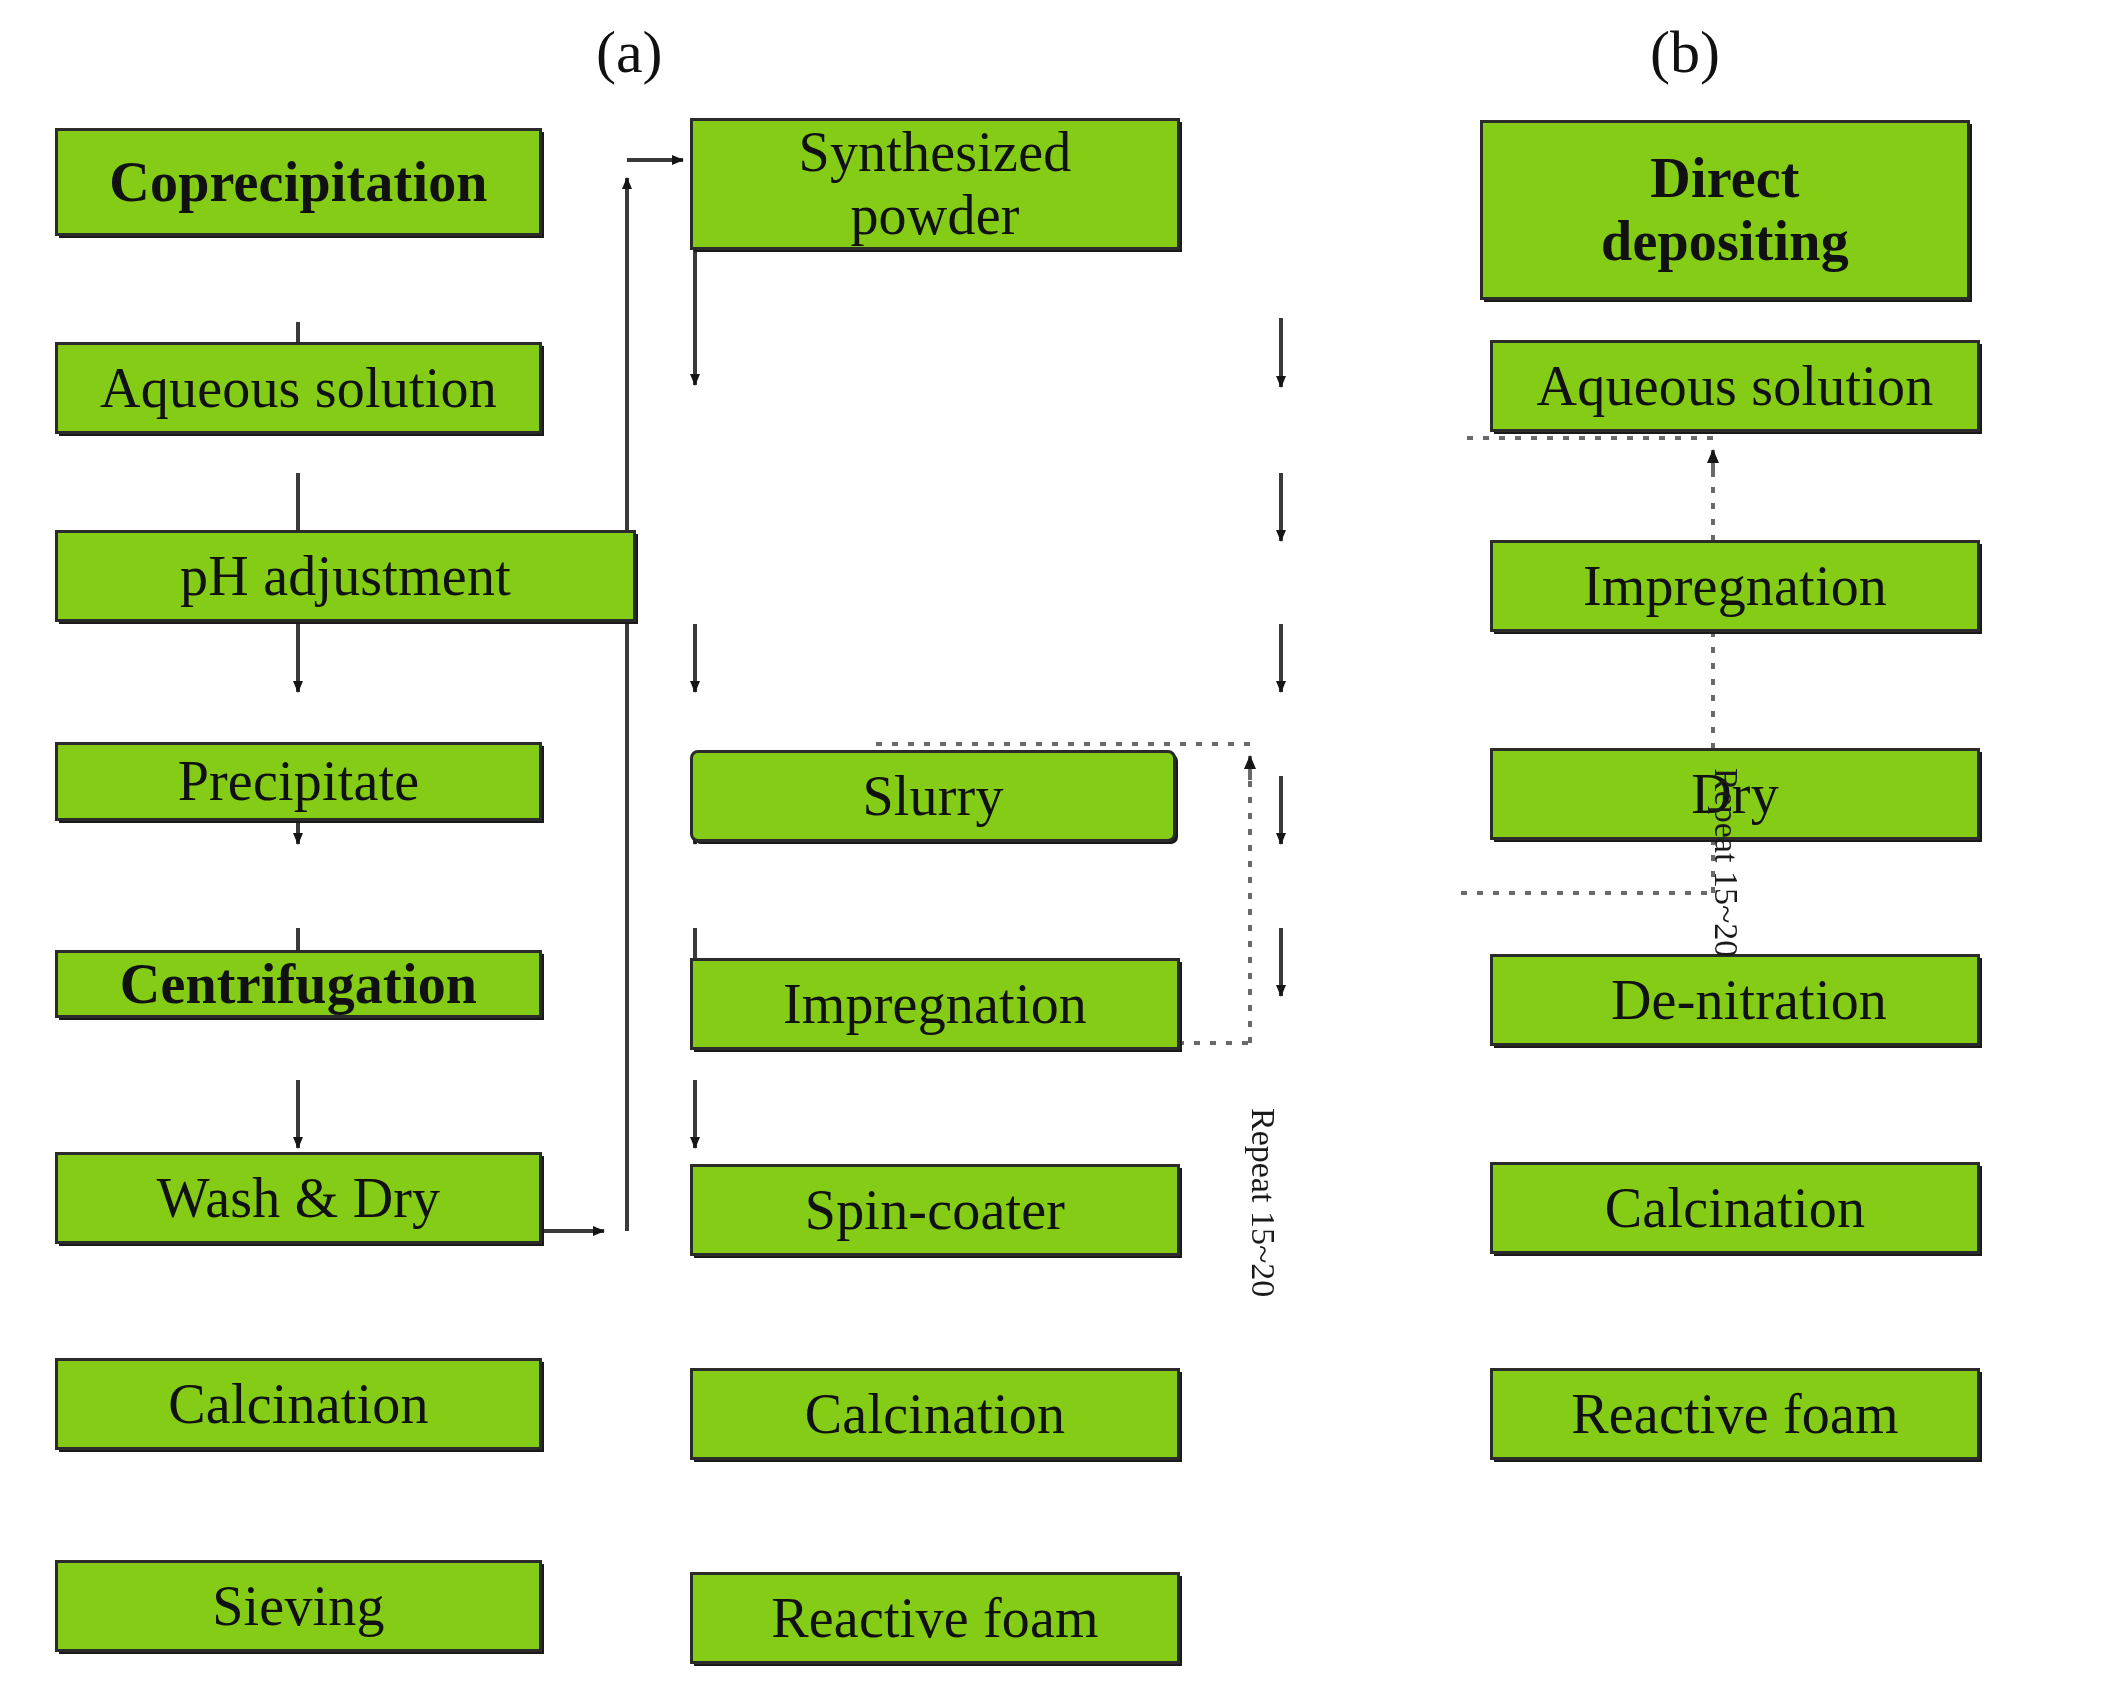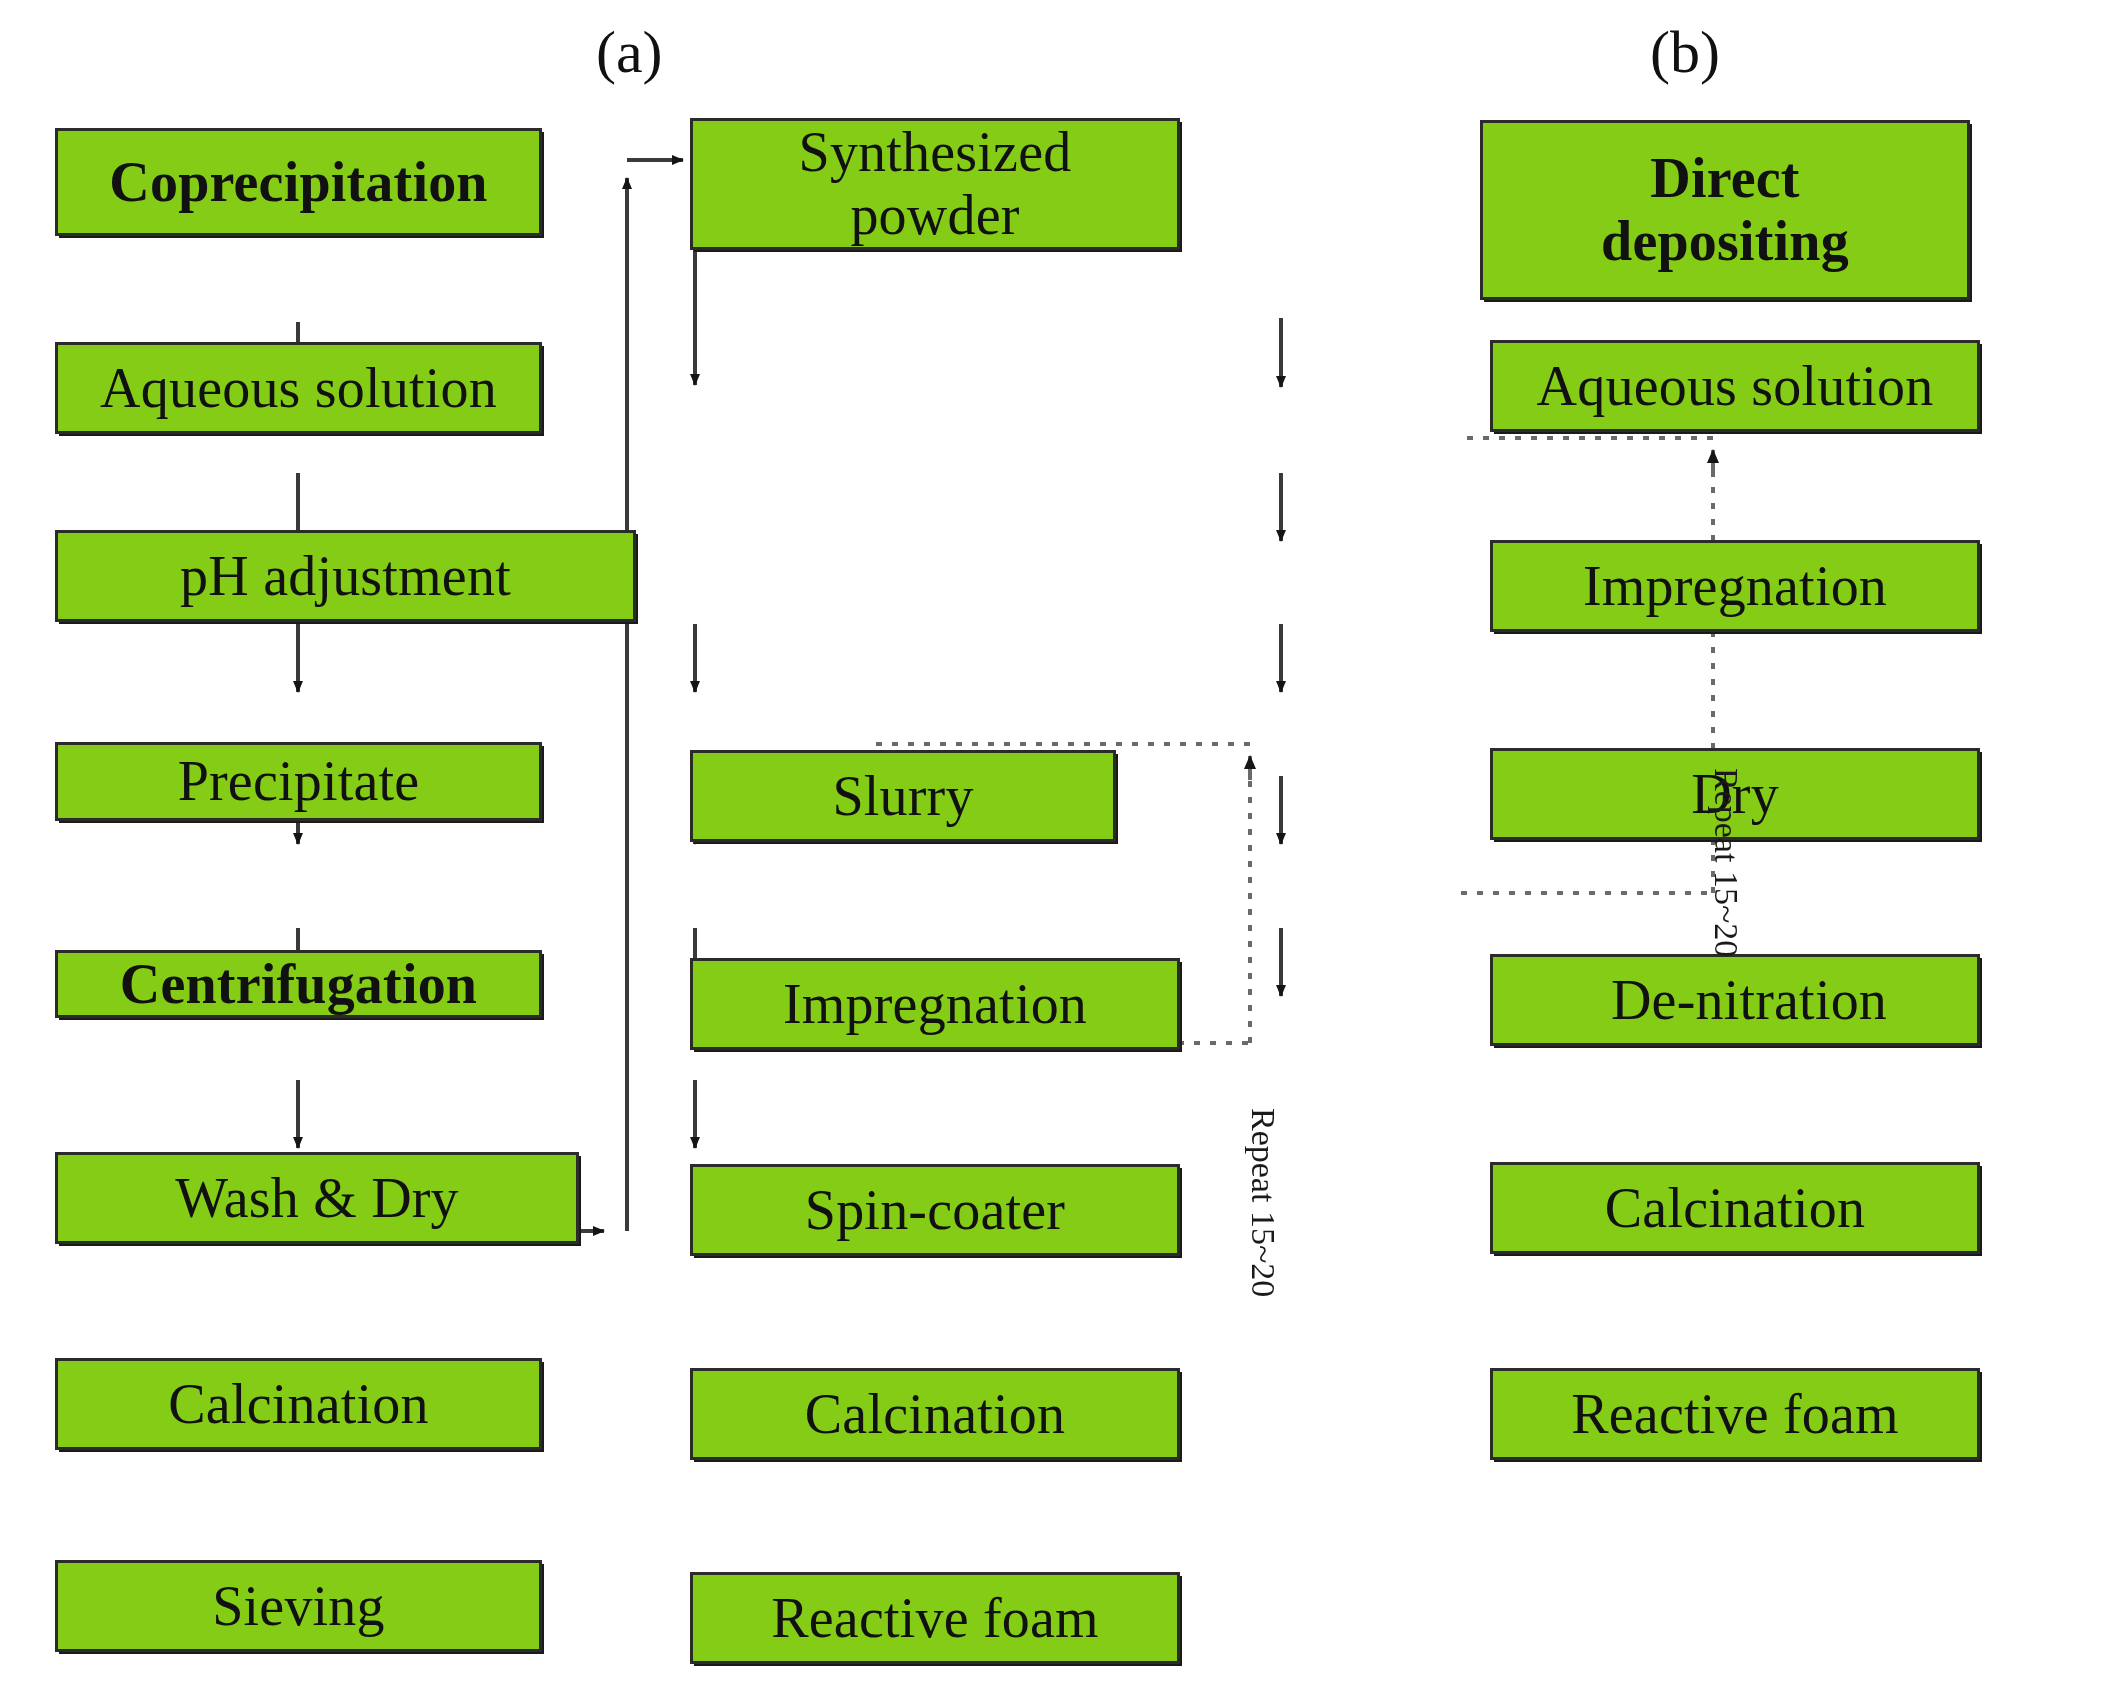--- a/index.html
+++ b/index.html
@@ -136,33 +136,33 @@
   <div class="node bold" style="left:55px; top:128px; width:487px; height:108px;">Coprecipitation</div>
 
   <div class="node" style="left:55px; top:342px; width:487px; height:92px;">Aqueous solution</div>
 
   <div class="node" style="left:55px; top:530px; width:581px; height:92px;">pH adjustment</div>
 
   <div class="node" style="left:55px; top:742px; width:487px; height:79px;">Precipitate</div>
 
   <div class="node" style="left:55px; top:950px; width:487px; height:68px;font-weight:bold;">Centrifugation</div>
 
-  <div class="node" style="left:55px; top:1152px; width:524px; height:92px;">Wash &amp; Dry</div>
+  <div class="node" style="left:55px; top:1152px; width:487px; height:92px;">Wash &amp; Dry</div>
 
   <div class="node" style="left:55px; top:1358px; width:487px; height:92px;">Calcination</div>
 
   <div class="node" style="left:55px; top:1560px; width:487px; height:92px;">Sieving</div>
 
   <div class="node" style="left:690px; top:118px; width:490px; height:132px; flex-direction:column;">
       <div>Synthesized</div>
       <div>powder</div>
     </div>
 
 
-  <div class="node" style="left:690px; top:750px; width:426px; height:92px;">Slurry</div>
+  <div class="node" style="left:690px; top:750px; width:486px; height:92px;border-radius:8px;">Slurry</div>
 
   <div class="node" style="left:690px; top:958px; width:490px; height:92px;">Impregnation</div>
 
   <div class="node" style="left:690px; top:1164px; width:490px; height:92px;">Spin-coater</div>
 
   <div class="node" style="left:690px; top:1368px; width:490px; height:92px;">Calcination</div>
 
   <div class="node" style="left:690px; top:1572px; width:490px; height:92px;">Reactive foam</div>
 
   <div class="repeat-label" style="left:1282px; top:1108px;">Repeat 15~20</div>

